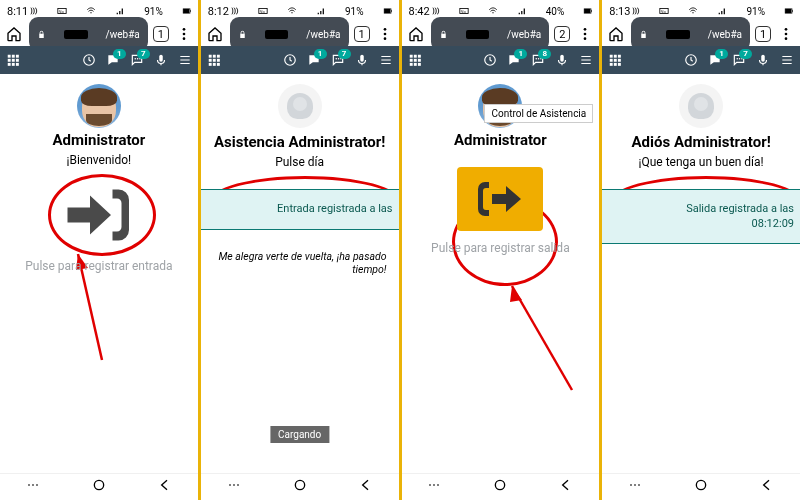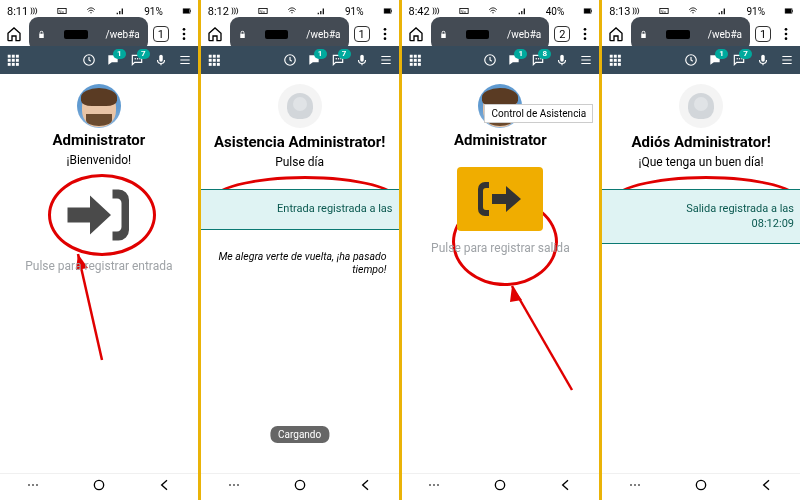--- a/index.html
+++ b/index.html
@@ -51,21 +51,21 @@
   .subtitle{font-size:12px;margin-top:4px;}
   .icon-zone{margin:18px 0 8px;}
   .login-arrow{width:78px;height:60px;}
   .login-arrow path,.login-arrow polygon{fill:#4a4a4a;}
   .logout-box{width:86px;height:64px;background:var(--yellow);border-radius:4px;display:flex;align-items:center;justify-content:center;}
   .logout-box svg{width:50px;height:42px;}
   .hint{color:#9fa3a7;font-size:12px;margin-top:2px;}
   .banner{margin-top:20px;width:100%;background:var(--banner);border-top:1px solid var(--banner-border);border-bottom:1px solid var(--banner-border);padding:12px 6px;font-size:11px;color:var(--banner-text);font-weight:normal;line-height:1.3;}
   .banner .time{display:block;}
   .note{margin-top:20px;font-size:10.5px;font-style:italic;padding:0 6px;line-height:1.3;}
-  .toast{position:absolute;left:50%;bottom:30px;transform:translateX(-50%);background:#666;color:#fff;font-size:10px;padding:3px 8px;border-radius:7px;}
+  .toast{position:absolute;left:50%;bottom:30px;transform:translateX(-50%);background:#666;color:#fff;font-size:10px;padding:3px 8px;border-radius:0;}
   .breadcrumb{position:absolute;top:30px;right:6px;background:#fff;border:1px solid #ccc;font-size:10px;padding:3px 6px;z-index:2;}
   
   .navbtns{height:26px;background:#fff;display:flex;justify-content:space-around;align-items:center;border-top:1px solid #f0f0f0;}
   .navbtns svg{width:16px;height:16px;color:#000;}
   
   .ellipse{position:absolute;border:3px solid #e00000;border-radius:50%;pointer-events:none;}
   .arrow-ann{position:absolute;pointer-events:none;}
   .arrow-ann line{stroke:#e00000;stroke-width:2.5;}
   .arrow-ann polygon{fill:#e00000;}
 </style>

